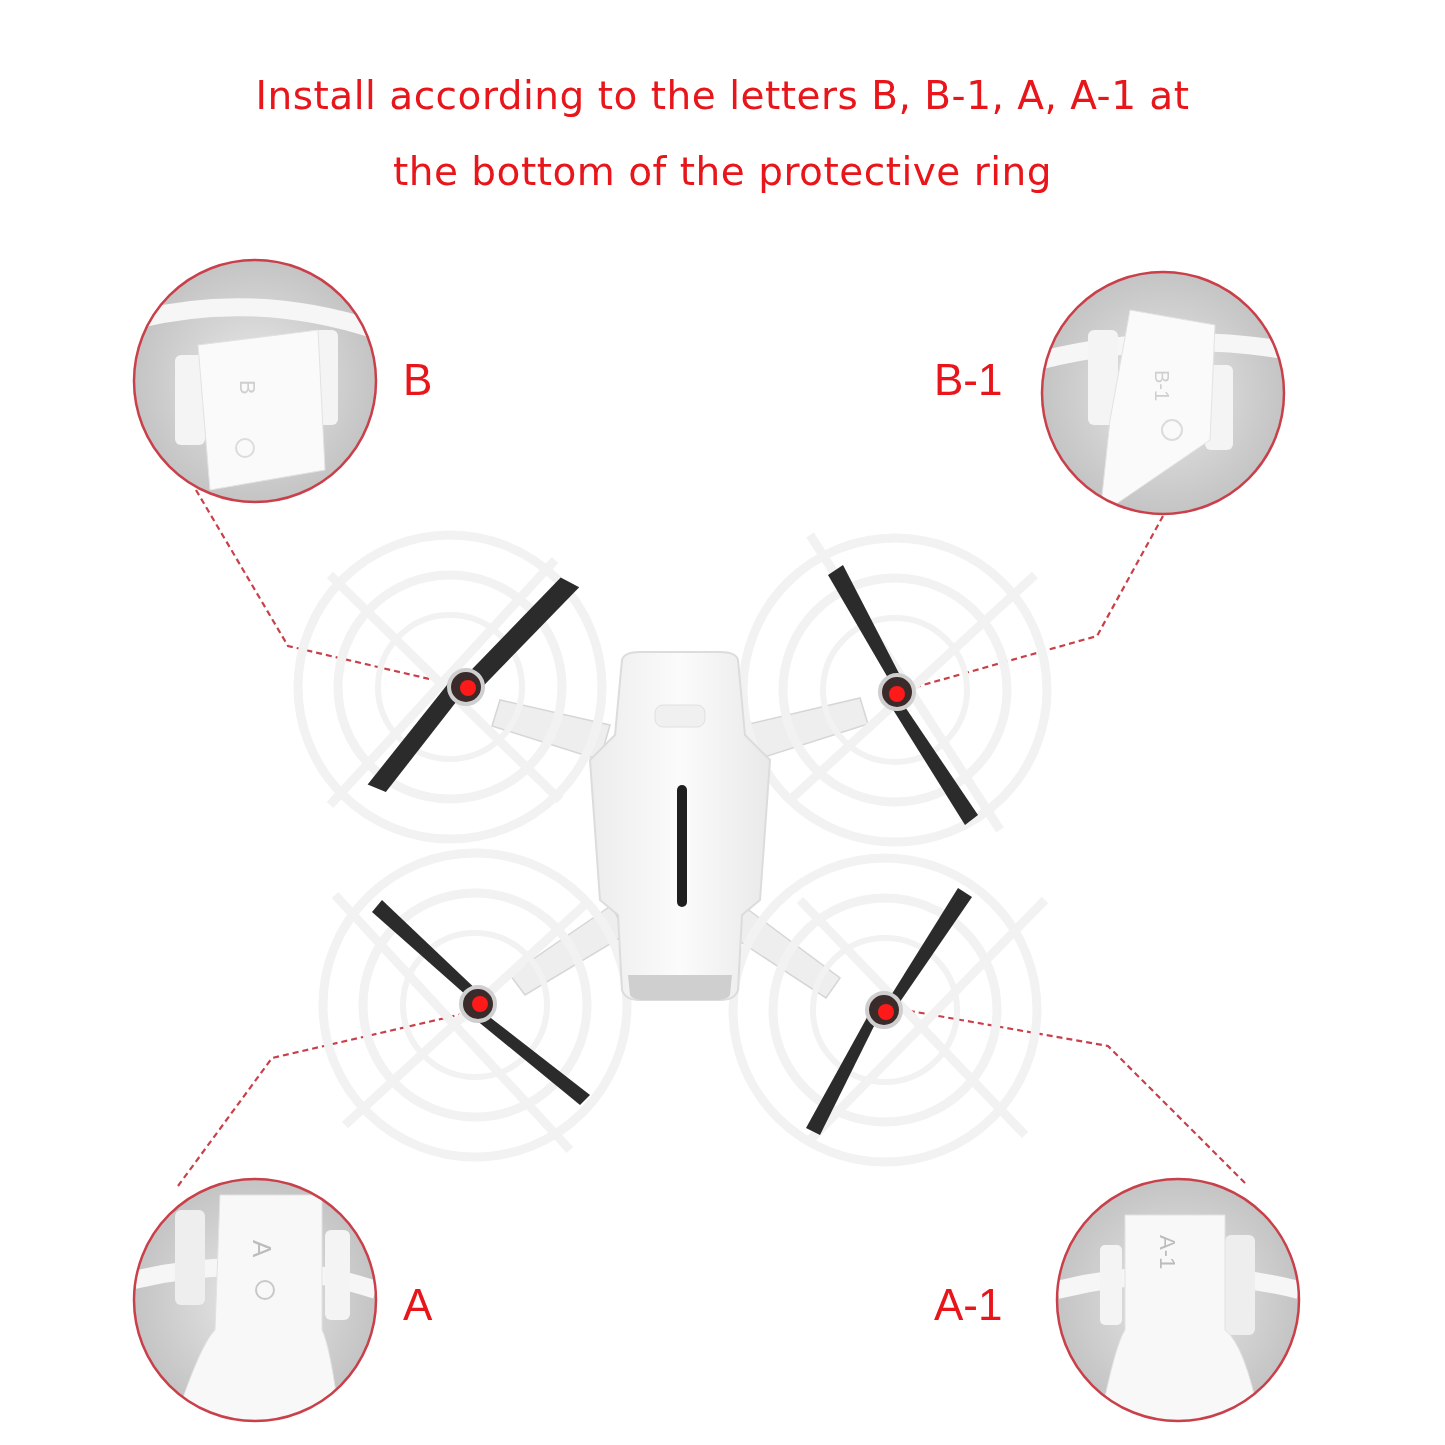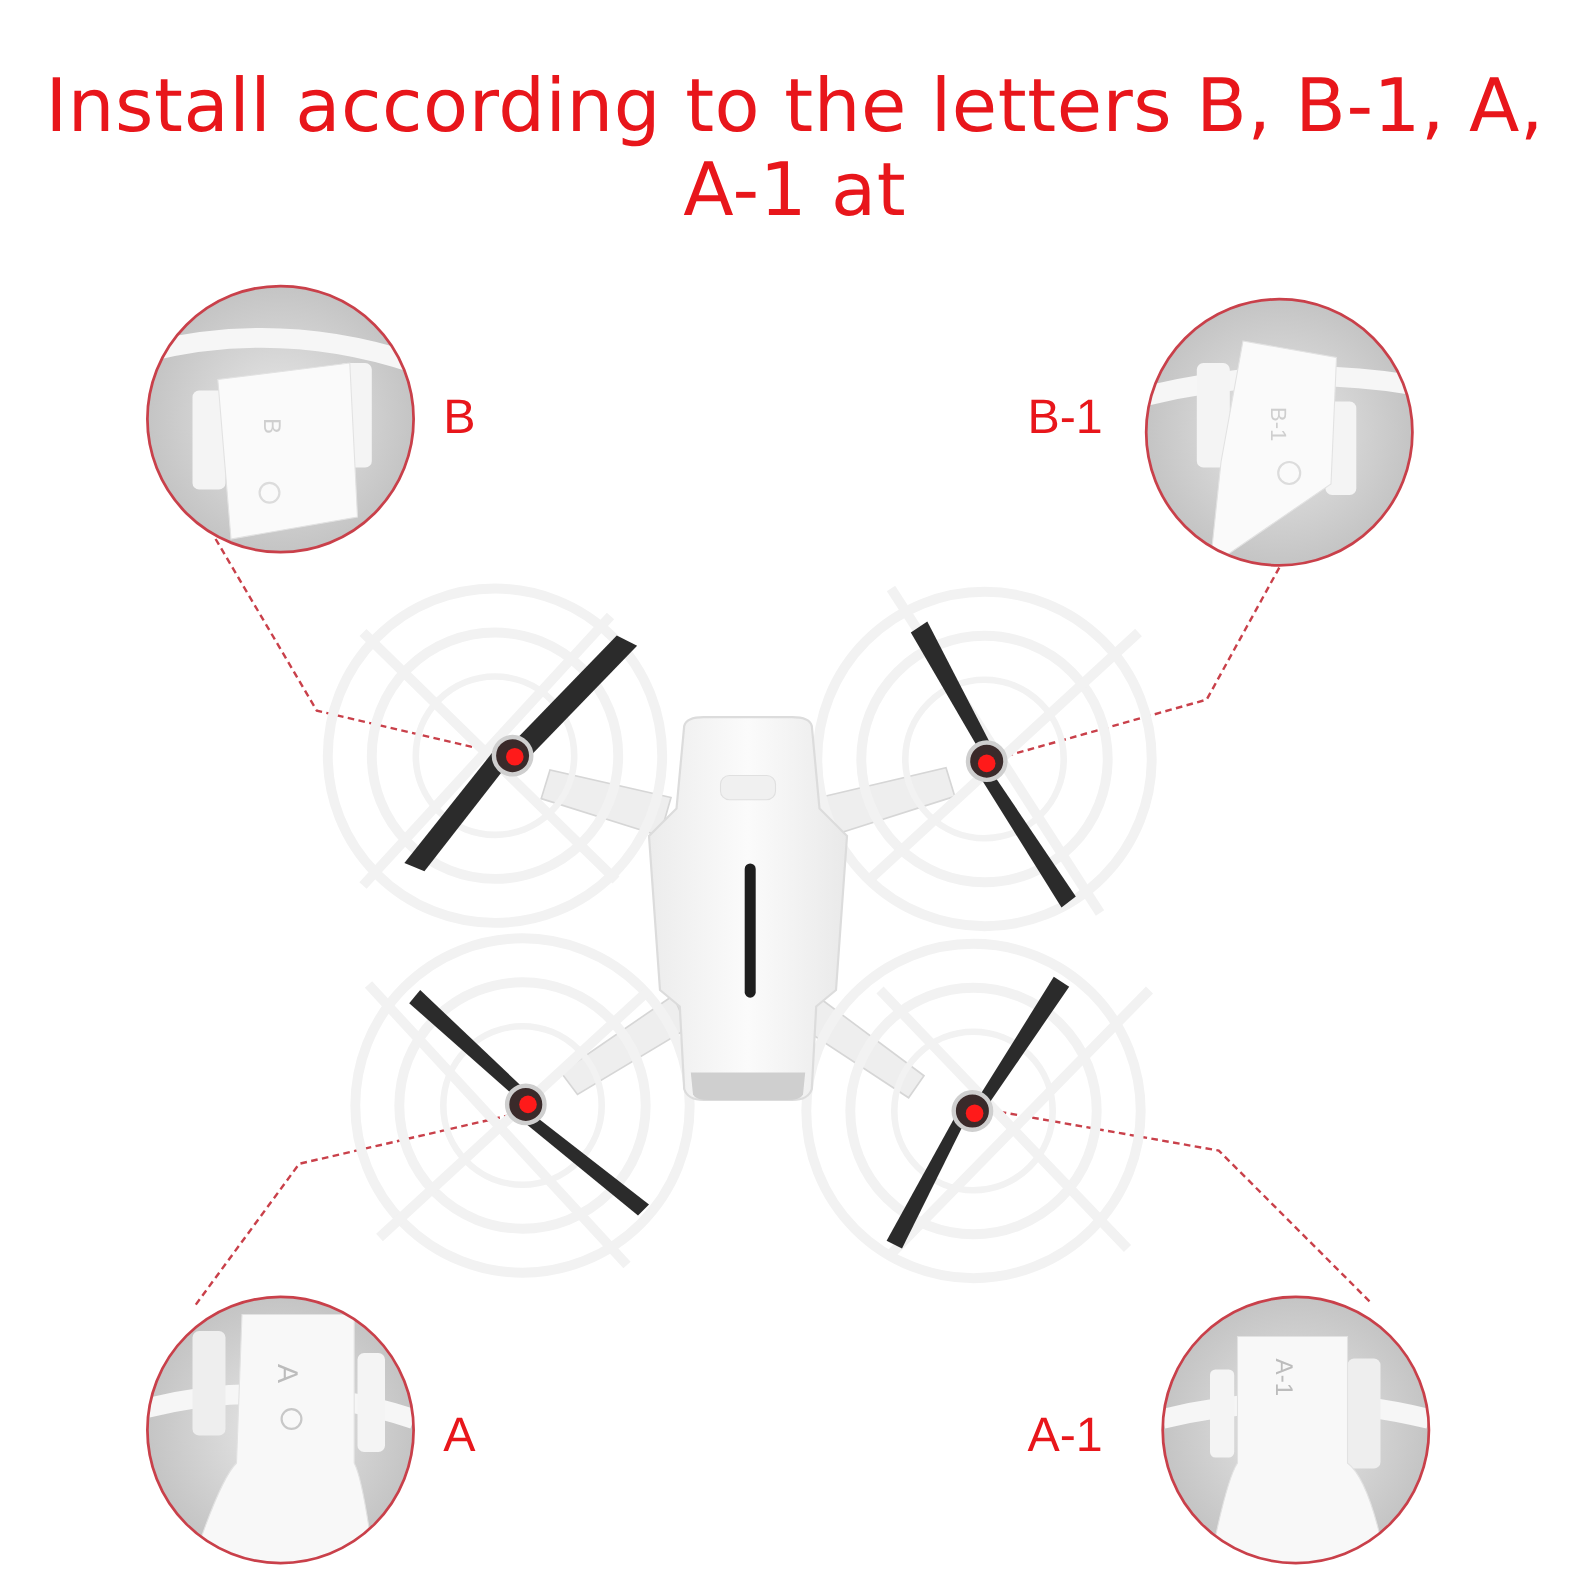--- a/index.html
+++ b/index.html
@@ -1,33 +1,34 @@
 <!DOCTYPE html>
 <html><head>
 <meta charset="utf-8">
 <style>
   html, body { margin: 0; padding: 0; background: #ffffff; }
   body { width: 1445px; height: 1445px; position: relative; overflow: hidden; font-family: "DejaVu Sans", sans-serif; }
   .title {
     position: absolute; left: 0; top: 58px; width: 1445px; text-align: center;
-    color: #e8161b; font-size: 67px; line-height: 76px; letter-spacing: 0.5px;
+    color: #e8161b; font-size: 39px; line-height: 76px; letter-spacing: 0.5px;
     font-family: "DejaVu Sans", sans-serif;
   }
   .title span { display: block; }
   .label {
     position: absolute; color: #e8161b; font-size: 44px; line-height: 50px;
     font-family: "Liberation Sans", sans-serif;
   }
   svg.scene { position: absolute; left: 0; top: 0; }
 </style>
 </head>
 <body>
 
 <div class="title">
   <span>Install according to the letters B, B-1, A, A-1 at</span>
+  <span>the bottom of the protective ring</span>
 </div>
 
 <svg class="scene" width="1445" height="1445" viewBox="0 0 1445 1445">
   <defs>
     <radialGradient id="zoomBg" cx="50%" cy="50%" r="60%">
       <stop offset="0%" stop-color="#e8e8e8"></stop>
       <stop offset="100%" stop-color="#bdbdbd"></stop>
     </radialGradient>
     <linearGradient id="bodyGrad" x1="0" x2="1" y1="0" y2="0">
       <stop offset="0%" stop-color="#ececec"></stop>

